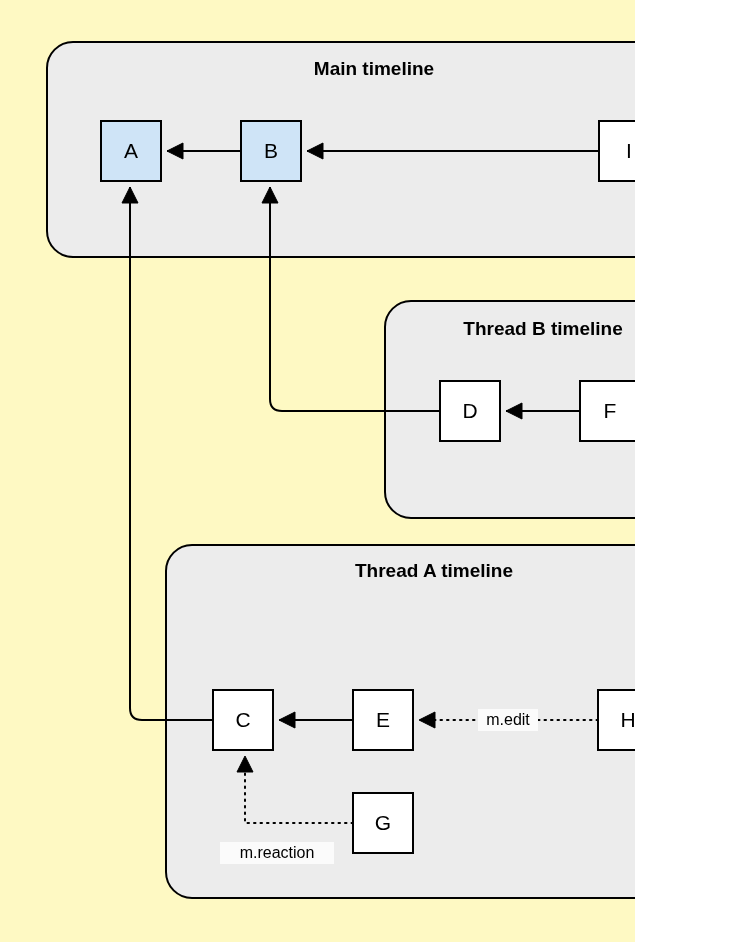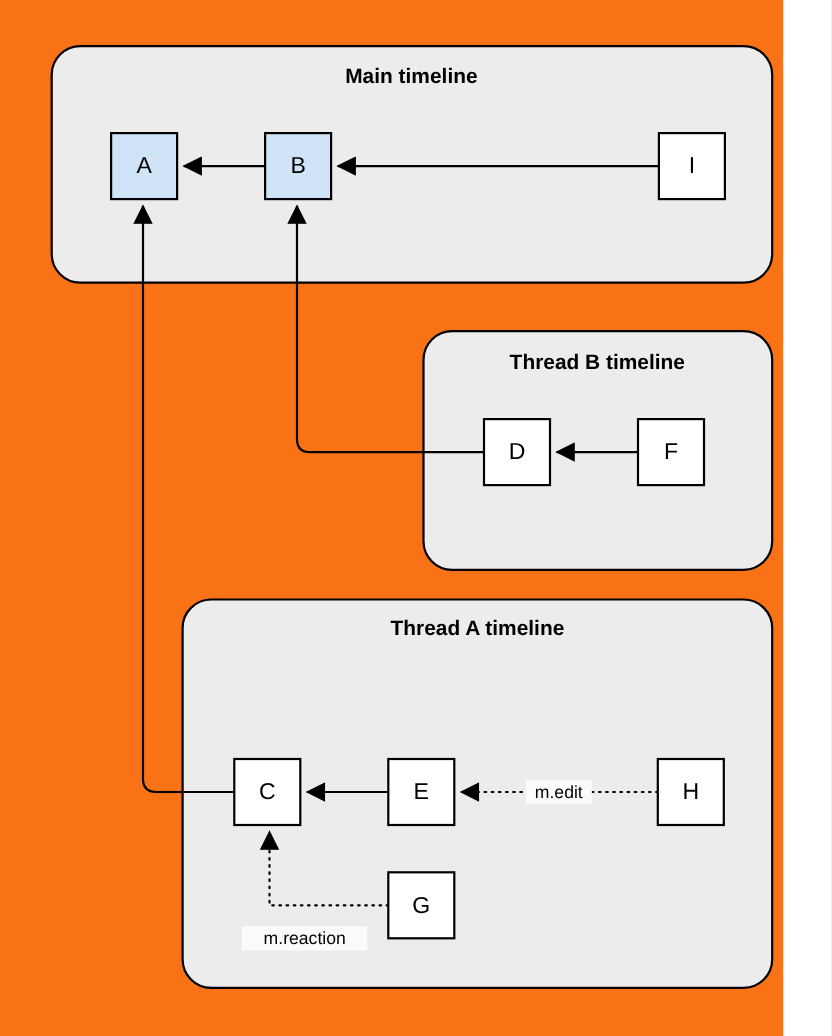--- a/index.html
+++ b/index.html
@@ -6,23 +6,23 @@
   html, body {
     margin: 0;
     padding: 0;
     background: #ffffff;
   }
   body {
     font-family: "Liberation Sans", sans-serif;
   }
   #diagram-root {
     position: relative;
-    width: 712px;
+    width: 635px;
     height: 942px;
-    background: #f97316;
+    background: #fef9c3;
     overflow: hidden;
   }
   svg#diagram-svg {
     display: block;
     width: 756px;
     height: 942px;
   }
   .container-rect {
     fill: #ececec;
     stroke: #000000;

